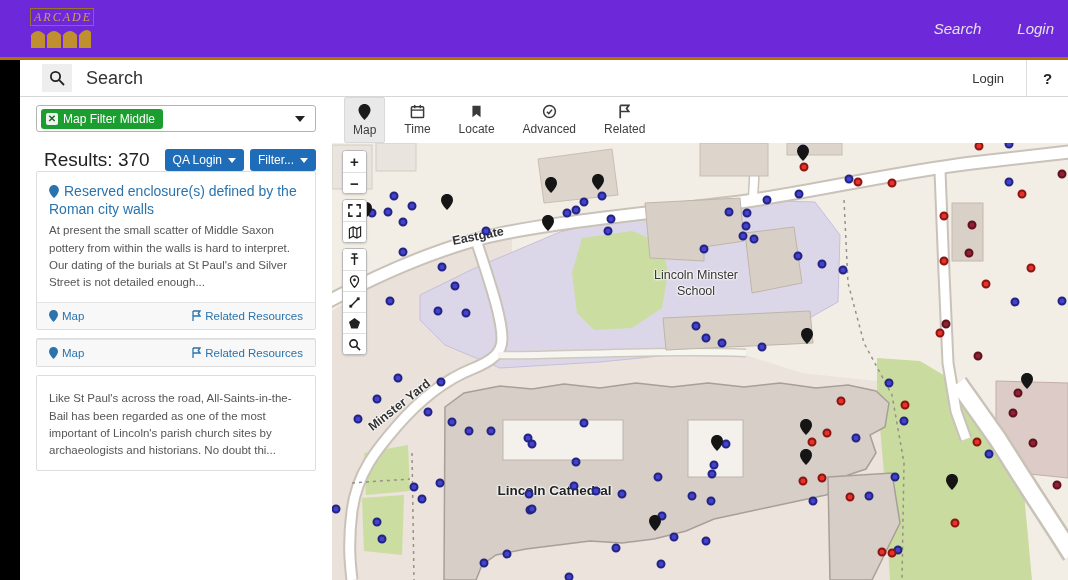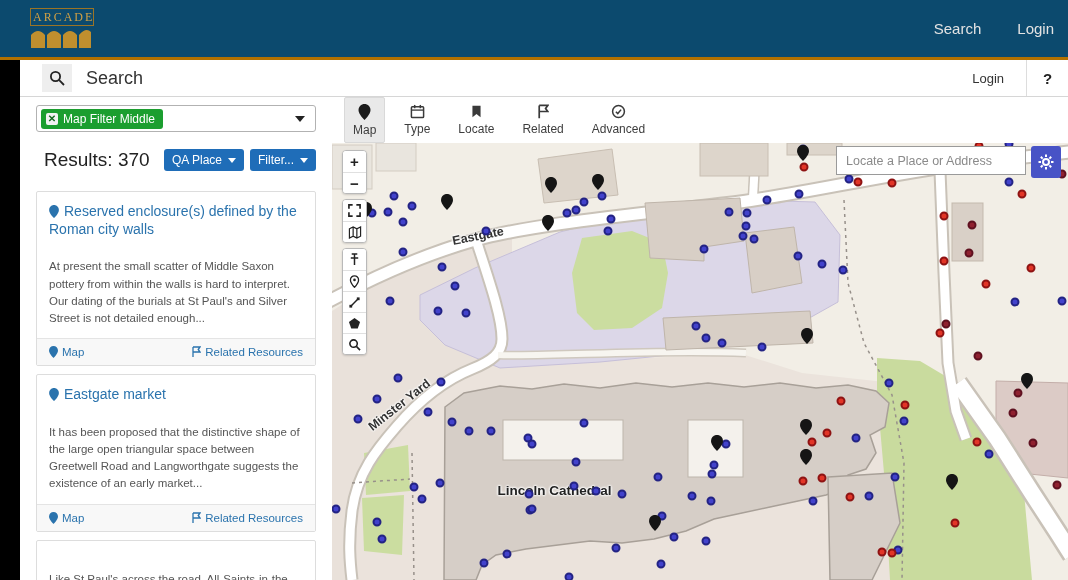--- a/index.html
+++ b/index.html
@@ -1,21 +1,21 @@
 <!DOCTYPE html>
 <html><head>
 <meta charset="utf-8">
 <style>
   * { margin:0; padding:0; box-sizing:border-box; }
   html,body { width:1068px; height:580px; }
   body { background:#000; position:relative; overflow:hidden;
          font-family:"Liberation Sans", sans-serif; }
 
   
-  .navbar { position:absolute; top:0; left:0; width:1068px; height:57px; background:#0c4a6e; }
+  .navbar { position:absolute; top:0; left:0; width:1068px; height:57px; background:#6d28d9;font-style:italic; }
   .logo { position:absolute; left:30px; top:8px; width:64px; height:42px; cursor:pointer; }
   .logo-text { display:block; color:#d2a144; font-family:"Liberation Serif", serif;
                font-size:12px; letter-spacing:2px; text-align:center;
                border:1px solid #9a7426; padding:1px 0 0 2px; }
   .nav-links { position:absolute; right:14px; top:0; height:57px; display:flex;
                align-items:center; gap:36px; color:#e3e3e3; font-size:15px; }
   .nav-links span { cursor:pointer; }
   .accent-bar { position:absolute; top:57px; left:0; width:1068px; height:3px; background:#b27100; }
 
   
@@ -39,33 +39,33 @@
   .left-panel { width:312px; overflow:hidden; }
   .filter-box { margin:8px 16px 0 16px; height:27px; border:1px solid #b2b2b2; border-radius:3px;
                 display:flex; align-items:center; justify-content:space-between; padding:0 10px 0 4px;
                 cursor:pointer; background:#fff; }
   .filter-badge { background:#1b9e2f; color:#fff; font-size:12px; height:20px; border-radius:3px;
                   display:flex; align-items:center; gap:5px; padding:0 8px 0 5px; }
   .badge-x { width:12px; height:12px; background:#f2f2f2; color:#14681f; border-radius:2px;
              font-size:10px; line-height:12px; text-align:center; font-weight:bold; }
   .caret-dark { width:0; height:0; border-left:5px solid transparent; border-right:5px solid transparent;
                 border-top:6px solid #222; }
-  .results-header { margin:17px 16px 20px 24px; display:flex; align-items:center; }
+  .results-header { margin:17px 16px 0 24px; display:flex; align-items:center; }
   .results-count { font-size:19px; color:#222; flex:1; }
   .btn-blue { background:#1f6db8; color:#fff; font-size:12px; padding:4px 8px; border-radius:3px;
               display:flex; align-items:center; gap:6px; border:none; cursor:pointer; margin-left:6px;
               font-family:"Liberation Sans",sans-serif; }
   .caret-white { width:0; height:0; border-left:4px solid transparent; border-right:4px solid transparent;
                  border-top:5px solid #fff; }
   .cards { margin:0 16px; display:flex; flex-direction:column; gap:8px; }
   .card { border:1px solid #ddd; border-radius:2px; background:#fff; }
   .card-main { padding:10px 12px 11px 12px; }
   .card-title { color:#2a73ad; font-size:14px; line-height:1.3; cursor:pointer; }
   .card-title .ticon { margin-right:5px; vertical-align:-2px; }
-  .card-desc { margin-top:20px; font-size:11.5px; color:#555; line-height:1.5; }
+  .card-desc { margin-top:4px; font-size:11.5px; color:#555; line-height:1.5; }
   .card-footer { border-top:1px solid #e4e4e4; background:#f8f8f8; padding:7px 12px;
                  display:flex; justify-content:space-between; font-size:11.5px; color:#2a73ad; }
   .card-footer span { cursor:pointer; display:flex; align-items:center; gap:4px; }
 
   
   .map-col { flex:1; display:flex; flex-direction:column; position:relative; }
   .tabs-row { height:46px; display:flex; gap:10px; padding-left:12px; background:#fff; align-items:stretch; }
   .tab { display:flex; flex-direction:column; align-items:center; justify-content:center; gap:3px;
          font-size:12px; color:#3d3d3d; padding:3px 8px; cursor:pointer; border:1px solid transparent; }
   .tab.active { background:#e9e9e9; border:1px solid #d9d9d9; border-radius:2px; }
@@ -140,21 +140,21 @@
         <span class="filter-badge">
           <span class="badge-x">✕</span>
           <span>Map Filter Middle</span>
         </span>
         <span class="caret-dark"></span>
       </div>
 
       <div class="results-header">
         <span class="results-count">Results: 370</span>
         <button class="btn-blue">
-          <span>QA Place</span>
+          <span>QA Login</span>
           <span class="caret-white"></span>
         </button>
         <button class="btn-blue">
           <span>Filter...</span>
           <span class="caret-white"></span>
         </button>
       </div>
 
       <div class="cards">
 
@@ -177,28 +177,20 @@
             <span>
               <svg width="9" height="12" viewBox="0 0 9 12">
                   <path d="M1 1 V11 M1 1 H8 L6.2 3.5 L8 6 H1" fill="none" stroke="#2a73ad" stroke-width="1.3"></path>
                 </svg>
               <span>Related Resources</span>
             </span>
           </div>
         </div>
 
         <div class="card">
-          <div class="card-main">
-            <div class="card-title">
-              <svg class="ticon" width="10" height="13" viewBox="0 0 12 16">
-                <path d="M6 0C2.7 0 0 2.7 0 6c0 4.4 6 10 6 10s6-5.6 6-10c0-3.3-2.7-6-6-6z" fill="#2a73ad"></path>
-                </svg><span>Eastgate market</span>
-            </div>
-            <div class="card-desc">It has been proposed that the distinctive shape of the large open triangular space between Greetwell Road and Langworthgate suggests the existence of an early market...</div>
-          </div>
           <div class="card-footer">
             <span>
               <svg width="9" height="12" viewBox="0 0 12 16">
                   <path d="M6 0C2.7 0 0 2.7 0 6c0 4.4 6 10 6 10s6-5.6 6-10c0-3.3-2.7-6-6-6z" fill="#2a73ad"></path>
                 </svg>
               <span>Map</span>
             </span>
             <span>
               <svg width="9" height="12" viewBox="0 0 9 12">
                   <path d="M1 1 V11 M1 1 H8 L6.2 3.5 L8 6 H1" fill="none" stroke="#2a73ad" stroke-width="1.3"></path>
@@ -227,41 +219,41 @@
             </svg>
           <span>Map</span>
         </div>
         <div class="tab">
           <svg width="15" height="15" viewBox="0 0 16 16">
             <rect x="1.5" y="3" width="13" height="11.5" rx="1" fill="none" stroke="#3a3a3a" stroke-width="1.6"></rect>
             <line x1="5" y1="1" x2="5" y2="4.5" stroke="#3a3a3a" stroke-width="1.6"></line>
             <line x1="11" y1="1" x2="11" y2="4.5" stroke="#3a3a3a" stroke-width="1.6"></line>
             <line x1="2" y1="6.5" x2="14" y2="6.5" stroke="#3a3a3a" stroke-width="1.4"></line>
             </svg>
-          <span>Type</span>
+          <span>Time</span>
         </div>
         <div class="tab">
           <svg width="13" height="15" viewBox="0 0 16 16">
               <path d="M3 1 H13 V15 L8 11 L3 15 Z" fill="#3a3a3a"></path>
             </svg>
           <span>Locate</span>
-        </div>
-        <div class="tab">
-          <svg width="11" height="15" viewBox="0 0 9 12">
-              <path d="M1 1 V11.5 M1 1 H8 L6.2 3.5 L8 6 H1" fill="none" stroke="#3a3a3a" stroke-width="1.4"></path>
-            </svg>
-          <span>Related</span>
         </div>
         <div class="tab">
           <svg width="15" height="15" viewBox="0 0 16 16">
             <circle cx="8" cy="8" r="6.3" fill="none" stroke="#3a3a3a" stroke-width="1.6"></circle>
             <path d="M5.2 8.2 L7.2 10.2 L10.8 6" fill="none" stroke="#3a3a3a" stroke-width="1.6"></path>
             </svg>
           <span>Advanced</span>
         </div>
+        <div class="tab">
+          <svg width="11" height="15" viewBox="0 0 9 12">
+              <path d="M1 1 V11.5 M1 1 H8 L6.2 3.5 L8 6 H1" fill="none" stroke="#3a3a3a" stroke-width="1.4"></path>
+            </svg>
+          <span>Related</span>
+        </div>
       </div>
 
       <div class="map-area">
 
         <svg class="base" width="736" height="437" viewBox="0 0 736 437">
           <rect x="0" y="0" width="736" height="437" fill="#f2eee6"></rect>
 
           <polygon points="0,168 50,136 100,113 145,98 180,92 180,437 0,437" fill="#e9e1da"></polygon>
 
           <polygon points="100,240 178,212 300,215 413,212 470,230 562,240 562,437 20,437 20,400 35,340 65,295" fill="#ebe3dc"></polygon>
@@ -306,20 +298,21 @@
           <rect x="171" y="277" width="120" height="40" fill="#f4f1ec" stroke="#bdb5ac"></rect>
           <rect x="356" y="277" width="55" height="57" fill="#f4f1ec" stroke="#bdb5ac"></rect>
 
           <polygon points="496,334 560,330 568,380 540,437 498,437" fill="#d6cec7" stroke="#a8a098" stroke-width="1.5"></polygon>
 
           <path d="M512,57 L516,140 L532,200 L560,252 L572,320 L570,437" fill="none" stroke="#97908a" stroke-width="1.5" stroke-dasharray="3,4"></path>
           <path d="M80,310 L82,437" fill="none" stroke="#97908a" stroke-width="1.5" stroke-dasharray="3,4"></path>
           <path d="M20,340 L78,336" fill="none" stroke="#97908a" stroke-width="1.5" stroke-dasharray="3,4"></path>
         </svg>
 
+        <div class="map-label lbl-school">Lincoln Minster School</div>
         <div class="map-label lbl-cathedral">Lincoln Cathedral</div>
         <div class="map-label lbl-eastgate">Eastgate</div>
         <div class="map-label lbl-myard">Minster Yard</div>
 
         <div class="markers">
             <div class="dot" style="left: 40px; top: 70px; background: rgb(66, 66, 204); border: 2px solid rgb(35, 35, 132);"></div>
             <div class="dot" style="left: 56px; top: 69px; background: rgb(66, 66, 204); border: 2px solid rgb(35, 35, 132);"></div>
             <div class="dot" style="left: 80px; top: 63px; background: rgb(66, 66, 204); border: 2px solid rgb(35, 35, 132);"></div>
             <div class="dot" style="left: 62px; top: 53px; background: rgb(66, 66, 204); border: 2px solid rgb(35, 35, 132);"></div>
             <div class="dot" style="left: 71px; top: 79px; background: rgb(66, 66, 204); border: 2px solid rgb(35, 35, 132);"></div>
@@ -521,35 +514,17 @@
             </div>
             <div class="ctl-btn">
               <svg width="13" height="13" viewBox="0 0 14 14">
                   <circle cx="6" cy="6" r="4" fill="none" stroke="#222" stroke-width="1.7"></circle>
                   <line x1="9" y1="9" x2="13" y2="13" stroke="#222" stroke-width="1.7"></line>
                 </svg>
             </div>
           </div>
         </div>
 
-        <div class="locate-wrap">
-          <input class="locate-input" type="text" placeholder="Locate a Place or Address" style="">
-          <button class="gear-btn">
-            <svg width="16" height="16" viewBox="0 0 16 16">
-              <circle cx="8" cy="8" r="3" fill="none" stroke="#fff" stroke-width="2"></circle>
-              <g stroke="#fff" stroke-width="2">
-                <line x1="8" y1="0.5" x2="8" y2="3"></line>
-                  <line x1="8" y1="13" x2="8" y2="15.5"></line>
-                <line x1="0.5" y1="8" x2="3" y2="8"></line>
-                  <line x1="13" y1="8" x2="15.5" y2="8"></line>
-                <line x1="2.8" y1="2.8" x2="4.6" y2="4.6"></line>
-                  <line x1="11.4" y1="11.4" x2="13.2" y2="13.2"></line>
-                <line x1="13.2" y1="2.8" x2="11.4" y2="4.6"></line>
-                  <line x1="4.6" y1="11.4" x2="2.8" y2="13.2"></line>
-              </g>
-            </svg>
-          </button>
-        </div>
 
       </div>
     </div>
   </div>
 </div>
 
 </body></html>

